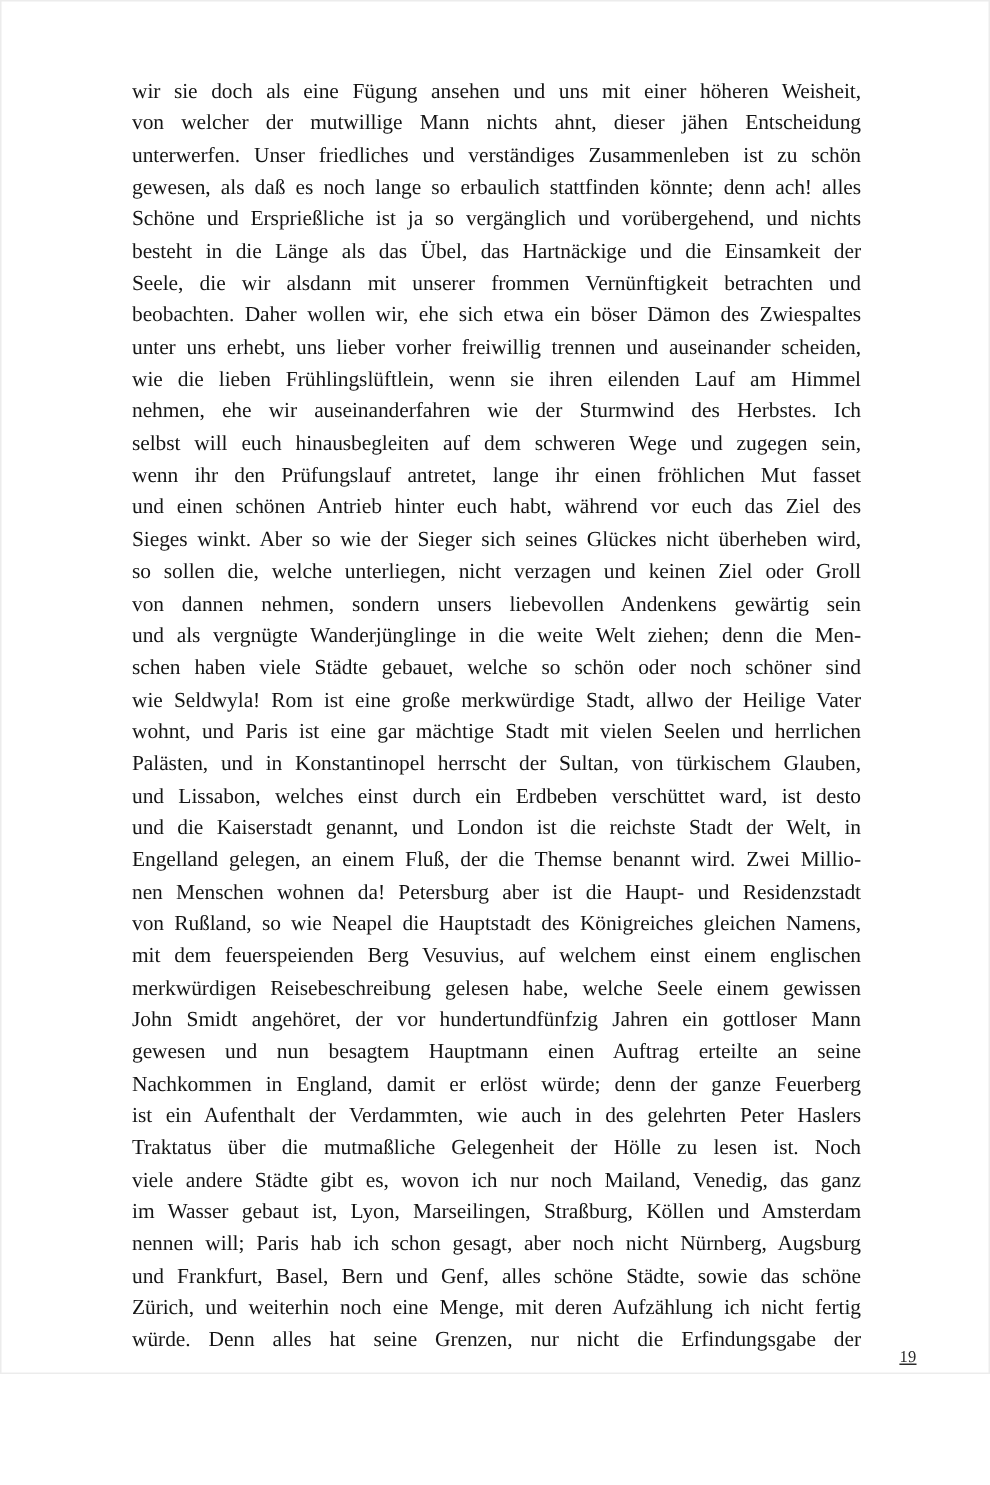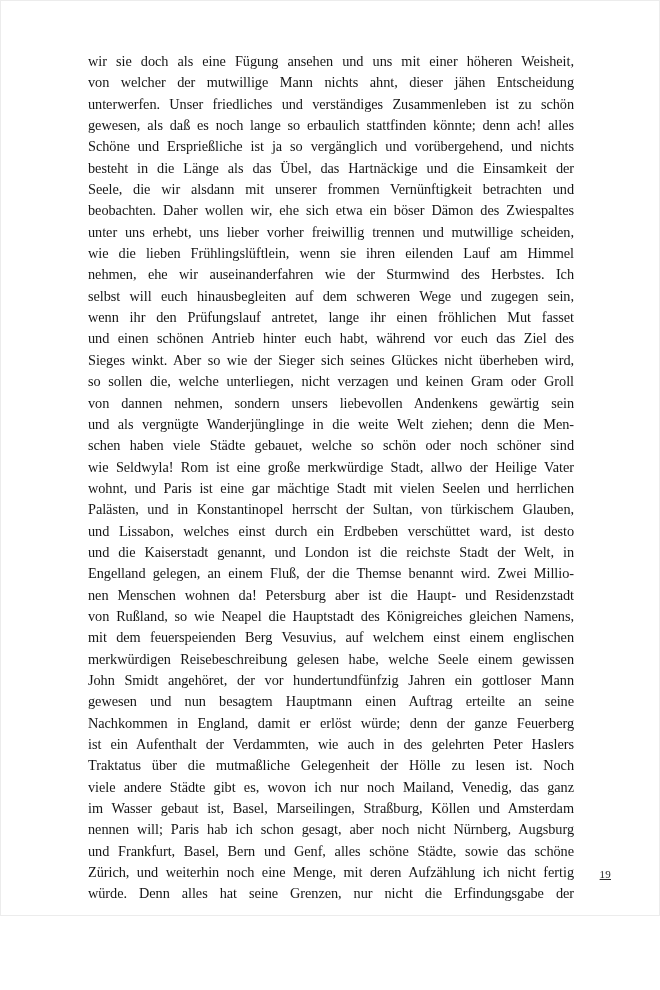--- a/index.html
+++ b/index.html
@@ -31,67 +31,67 @@
     .text-line {
       text-align: justify;
       text-align-last: justify;
       -moz-text-align-last: justify;
       height: 21.35px;
       white-space: normal;
     }
     .page-number {
       position: absolute;
       right: 48px;
-      bottom: 35px;
+      bottom: 4px;
       font-size: 11px;
       color: #2a2a2a;
       letter-spacing: 0.2px;
       text-decoration: underline;
     }
   </style>
 </head>
 <body>
 
 <div class="page">
   <div class="text-block">
       <div class="text-line">wir sie doch als eine Fügung ansehen und uns mit einer höheren Weisheit,</div>
       <div class="text-line">von welcher der mutwillige Mann nichts ahnt, dieser jähen Entscheidung</div>
       <div class="text-line">unterwerfen. Unser friedliches und verständiges Zusammenleben ist zu schön</div>
       <div class="text-line">gewesen, als daß es noch lange so erbaulich stattfinden könnte; denn ach! alles</div>
       <div class="text-line">Schöne und Ersprießliche ist ja so vergänglich und vorübergehend, und nichts</div>
       <div class="text-line">besteht in die Länge als das Übel, das Hartnäckige und die Einsamkeit der</div>
       <div class="text-line">Seele, die wir alsdann mit unserer frommen Vernünftigkeit betrachten und</div>
       <div class="text-line">beobachten. Daher wollen wir, ehe sich etwa ein böser Dämon des Zwiespaltes</div>
-      <div class="text-line">unter uns erhebt, uns lieber vorher freiwillig trennen und mutwillige scheiden,</div>
+      <div class="text-line">unter uns erhebt, uns lieber vorher freiwillig trennen und auseinander scheiden,</div>
       <div class="text-line">wie die lieben Frühlingslüftlein, wenn sie ihren eilenden Lauf am Himmel</div>
       <div class="text-line">nehmen, ehe wir auseinanderfahren wie der Sturmwind des Herbstes. Ich</div>
       <div class="text-line">selbst will euch hinausbegleiten auf dem schweren Wege und zugegen sein,</div>
       <div class="text-line">wenn ihr den Prüfungslauf antretet, lange ihr einen fröhlichen Mut fasset</div>
       <div class="text-line">und einen schönen Antrieb hinter euch habt, während vor euch das Ziel des</div>
       <div class="text-line">Sieges winkt. Aber so wie der Sieger sich seines Glückes nicht überheben wird,</div>
-      <div class="text-line">so sollen die, welche unterliegen, nicht verzagen und keinen Gram oder Groll</div>
+      <div class="text-line">so sollen die, welche unterliegen, nicht verzagen und keinen Ziel oder Groll</div>
       <div class="text-line">von dannen nehmen, sondern unsers liebevollen Andenkens gewärtig sein</div>
       <div class="text-line">und als vergnügte Wanderjünglinge in die weite Welt ziehen; denn die Men-</div>
       <div class="text-line">schen haben viele Städte gebauet, welche so schön oder noch schöner sind</div>
       <div class="text-line">wie Seldwyla! Rom ist eine große merkwürdige Stadt, allwo der Heilige Vater</div>
       <div class="text-line">wohnt, und Paris ist eine gar mächtige Stadt mit vielen Seelen und herrlichen</div>
       <div class="text-line">Palästen, und in Konstantinopel herrscht der Sultan, von türkischem Glauben,</div>
       <div class="text-line">und Lissabon, welches einst durch ein Erdbeben verschüttet ward, ist desto</div>
       <div class="text-line">und die Kaiserstadt genannt, und London ist die reichste Stadt der Welt, in</div>
       <div class="text-line">Engelland gelegen, an einem Fluß, der die Themse benannt wird. Zwei Millio-</div>
       <div class="text-line">nen Menschen wohnen da! Petersburg aber ist die Haupt- und Residenzstadt</div>
       <div class="text-line">von Rußland, so wie Neapel die Hauptstadt des Königreiches gleichen Namens,</div>
       <div class="text-line">mit dem feuerspeienden Berg Vesuvius, auf welchem einst einem englischen</div>
       <div class="text-line">merkwürdigen Reisebeschreibung gelesen habe, welche Seele einem gewissen</div>
       <div class="text-line">John Smidt angehöret, der vor hundertundfünfzig Jahren ein gottloser Mann</div>
       <div class="text-line">gewesen und nun besagtem Hauptmann einen Auftrag erteilte an seine</div>
       <div class="text-line">Nachkommen in England, damit er erlöst würde; denn der ganze Feuerberg</div>
       <div class="text-line">ist ein Aufenthalt der Verdammten, wie auch in des gelehrten Peter Haslers</div>
       <div class="text-line">Traktatus über die mutmaßliche Gelegenheit der Hölle zu lesen ist. Noch</div>
       <div class="text-line">viele andere Städte gibt es, wovon ich nur noch Mailand, Venedig, das ganz</div>
-      <div class="text-line">im Wasser gebaut ist, Basel, Marseilingen, Straßburg, Köllen und Amsterdam</div>
+      <div class="text-line">im Wasser gebaut ist, Lyon, Marseilingen, Straßburg, Köllen und Amsterdam</div>
       <div class="text-line">nennen will; Paris hab ich schon gesagt, aber noch nicht Nürnberg, Augsburg</div>
       <div class="text-line">und Frankfurt, Basel, Bern und Genf, alles schöne Städte, sowie das schöne</div>
       <div class="text-line">Zürich, und weiterhin noch eine Menge, mit deren Aufzählung ich nicht fertig</div>
       <div class="text-line">würde. Denn alles hat seine Grenzen, nur nicht die Erfindungsgabe der</div>
     </div>
   <div class="page-number">19</div>
 </div>
 
 </body></html>

